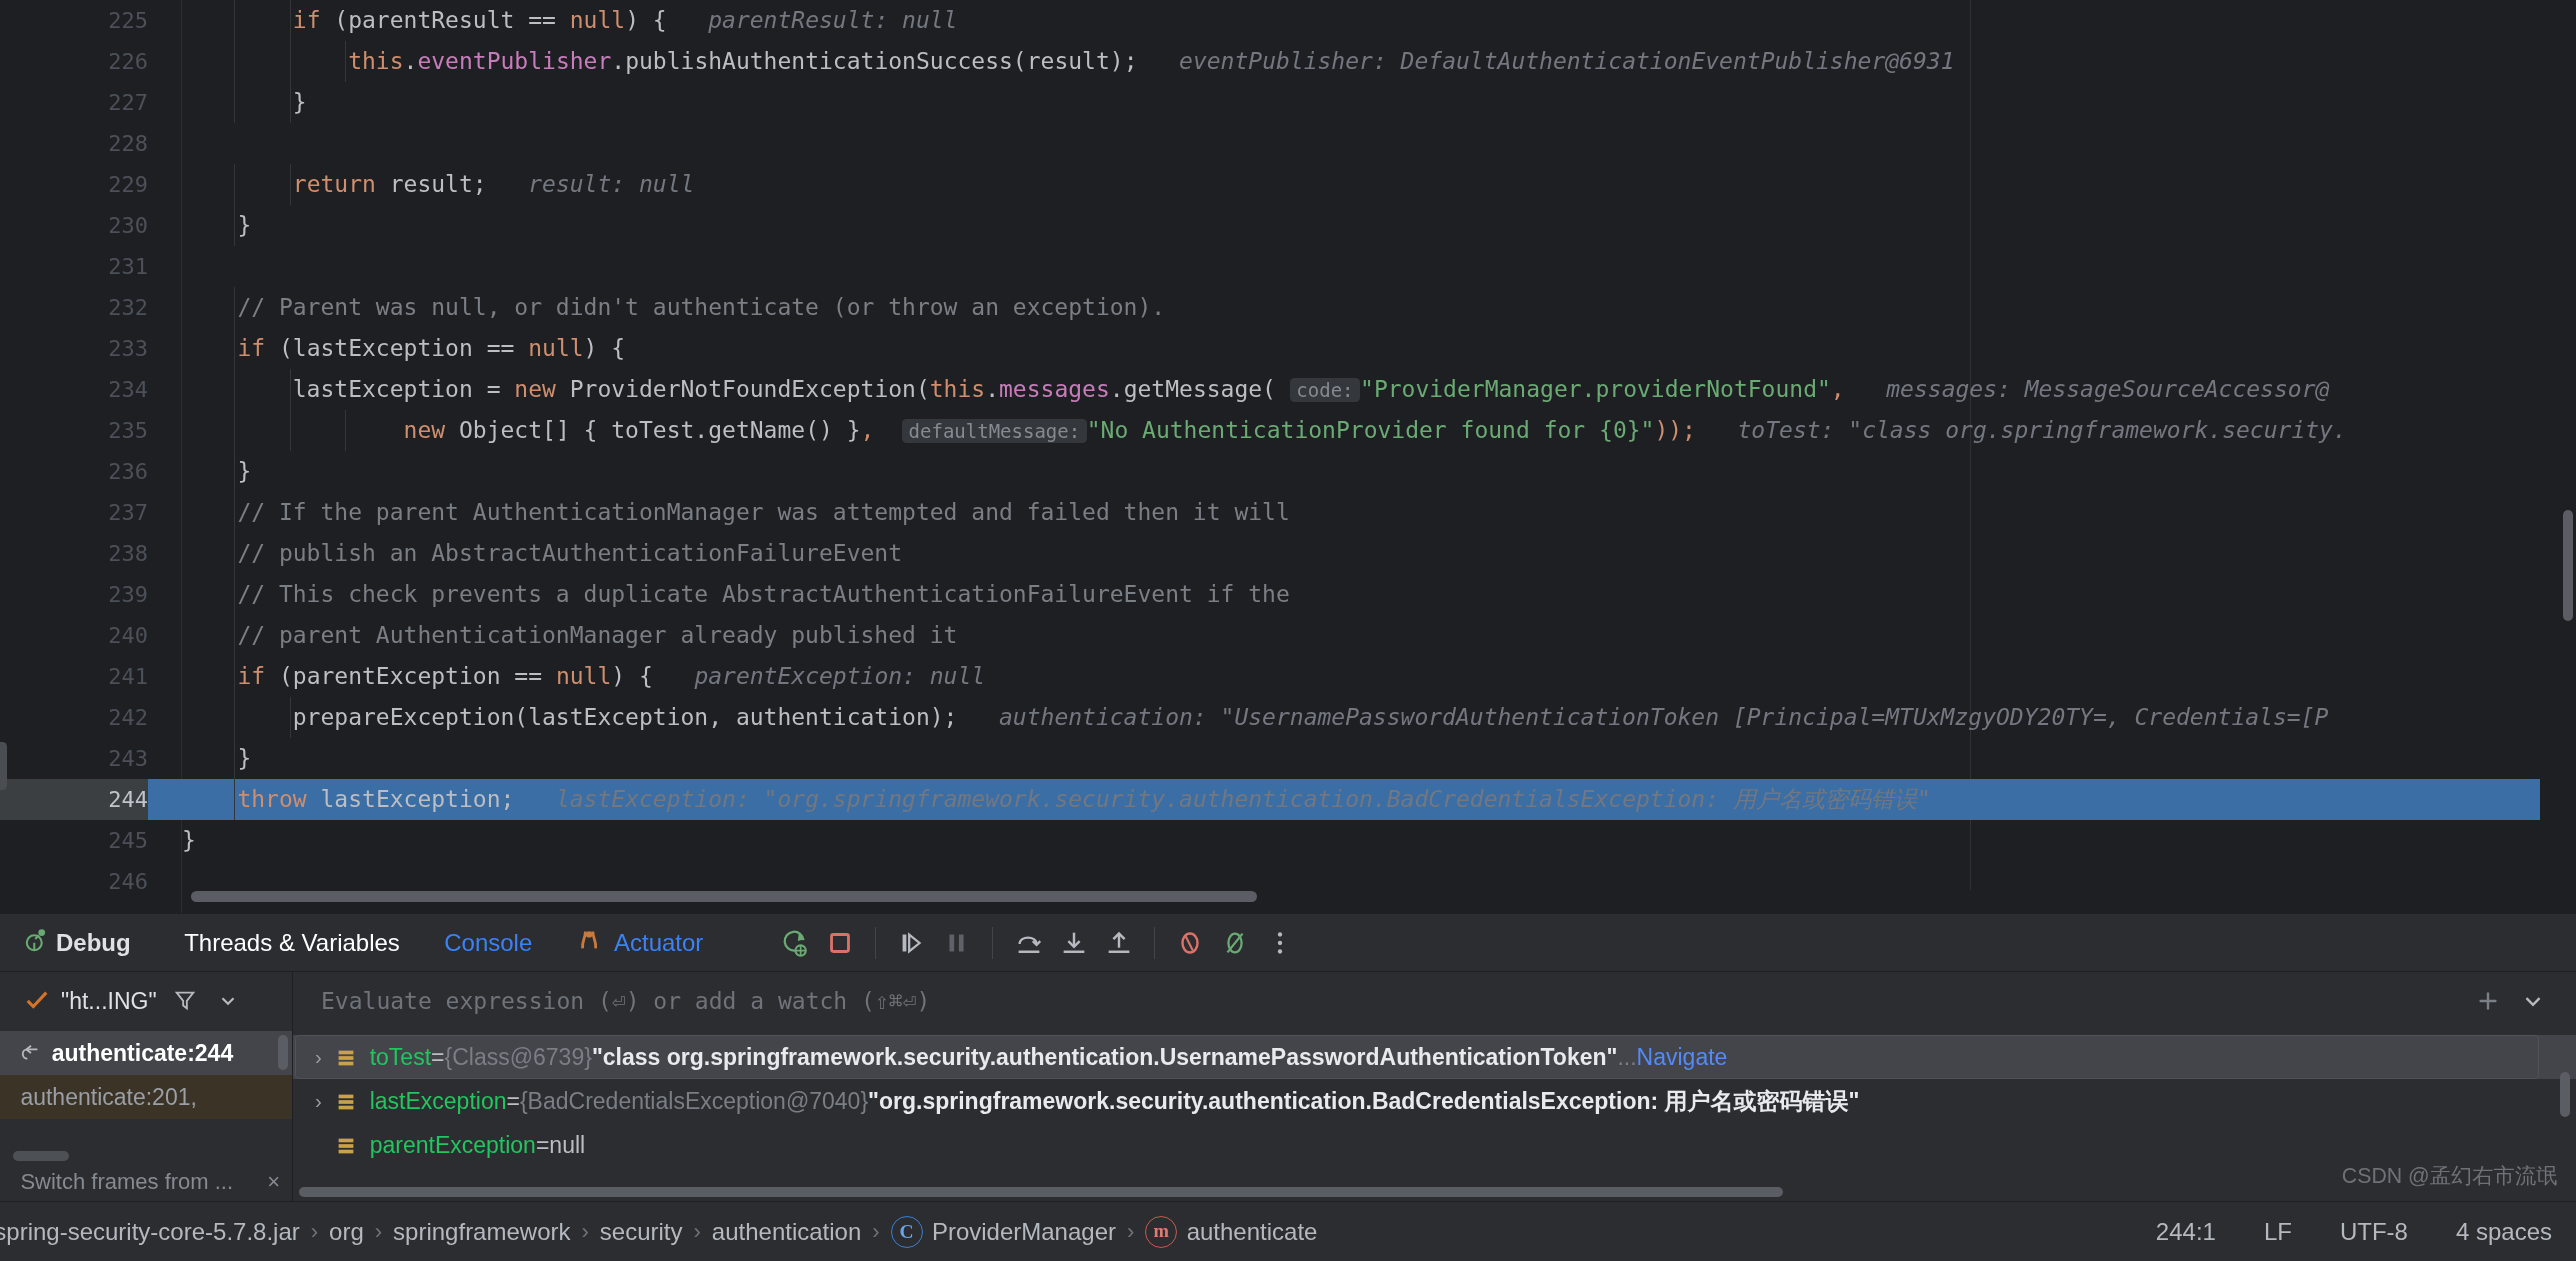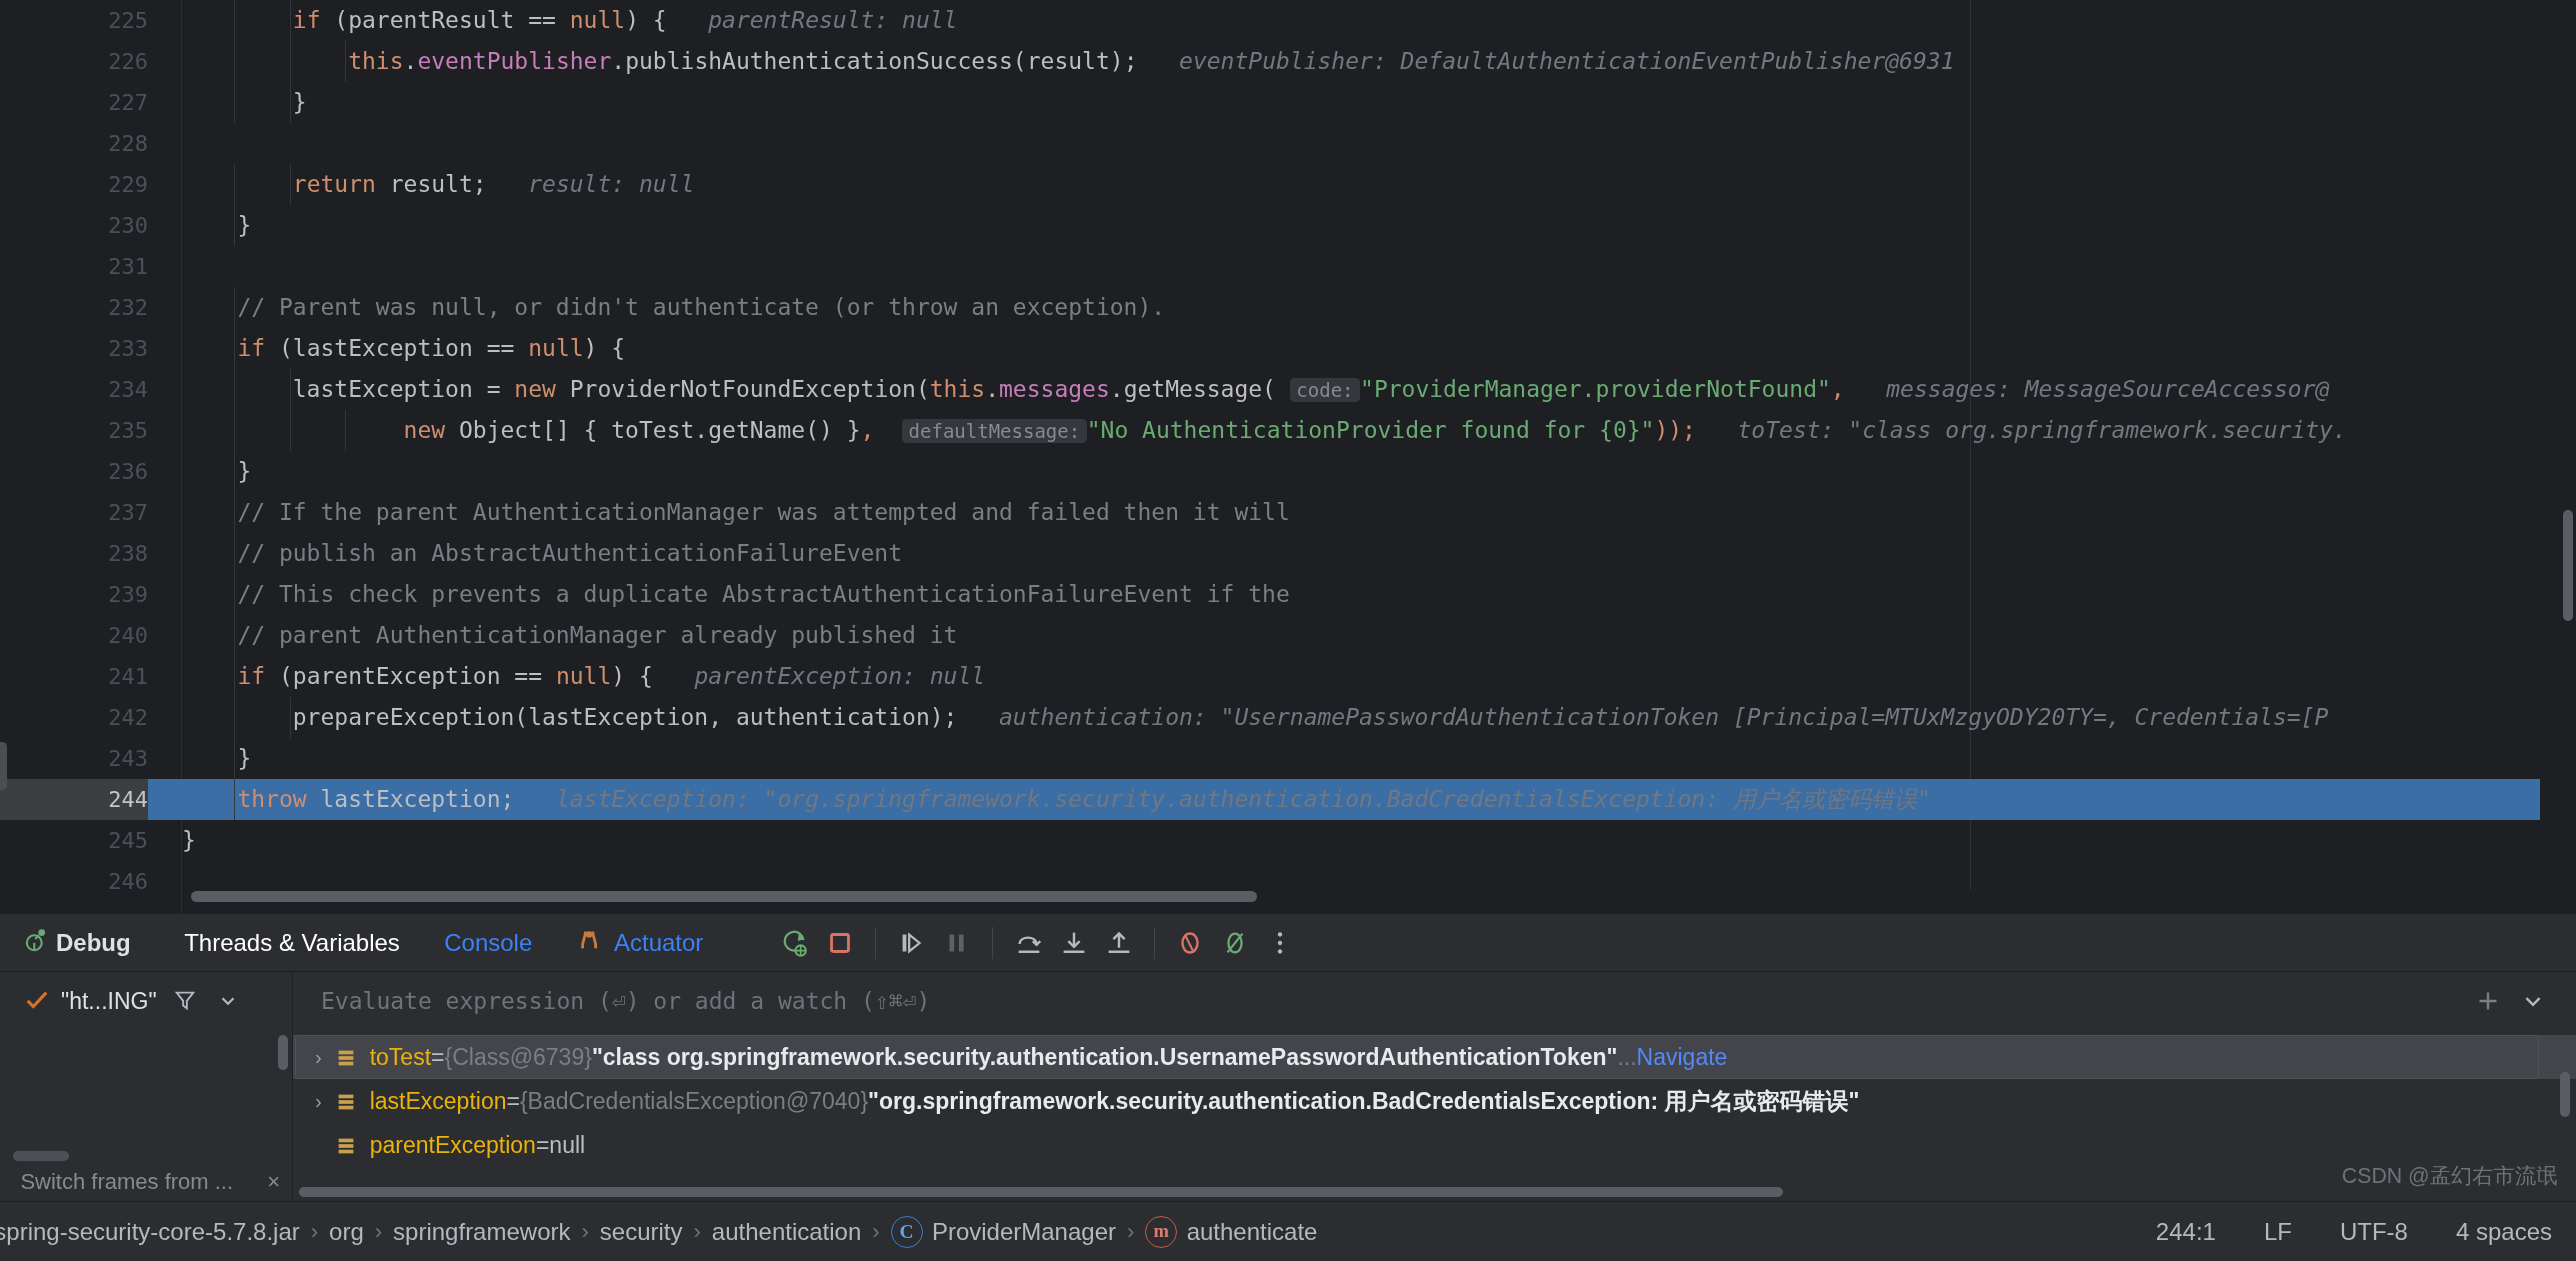--- a/index.html
+++ b/index.html
@@ -179,21 +179,21 @@
   .var-row.sel::after {
     content: ""; position: absolute; left: 1.9px; right: 37px; top: 0; bottom: 0;
     border: 0.9px solid #4f5257; border-radius: 3.7px; pointer-events: none;
   }
   .chev {
     width: 32px; text-align: center; color: #9a9ea5; font-size: 20.4px;
     flex: 0 0 32px;
   }
   .chev.blank { color: transparent; }
   .vicon { width: 28px; flex: 0 0 28px; margin-right: 7.4px; }
-  .vname { color: #eab308; }
+  .vname { color: #22c55e; }
   .veq { color: #bcbec4; }
   .vref { color: #7a7e85; }
   .vval { color: #e8eaed; font-weight: bold; }
   .vnull { color: #bcbec4; }
   .vnav { color: #548af7; }
   .vars-vscroll {
     position: absolute; right: 5.6px; top: 41px; width: 10.2px; height: 45px;
     background: #5a5d63; border-radius: 5.6px;
   }
   .vars-hscroll {
@@ -411,20 +411,27 @@
         <div class="tb-btn">
           <svg width="28" height="28" viewBox="0 0 30 30">
             <path d="M8 12 L15 19 L22 12" stroke="#b6bac0" stroke-width="2.6" fill="none"></path>
           </svg>
         </div>
       </div>
     </div>
 
     <div class="dw-body">
       <div class="frames-pane">
+        <div id="frames-list">
+            <div class="frame-row sel"><span style="margin-right: 9.3px;"><svg width="22" height="22" viewBox="0 0 24 24" style="vertical-align:-3.7px">
+                  <path d="M19 7 L8 7 A5 5 0 1 0 8 17" stroke="#b6bac0" stroke-width="2" fill="none"></path>
+                  <path d="M12 3 L7 7 L12 11" stroke="#b6bac0" stroke-width="2" fill="none"></path>
+                </svg></span><span>authenticate:244</span></div>
+            <div class="frame-row lib"><span>authenticate:201,</span></div>
+          </div>
         <div class="frames-hscroll"></div>
         <div class="frames-vscroll"></div>
         <div class="frames-foot">
           <span>Switch frames from ...</span>
           <span>×</span>
         </div>
       </div>
 
       <div class="vars-pane">
         <div id="vars-list">

